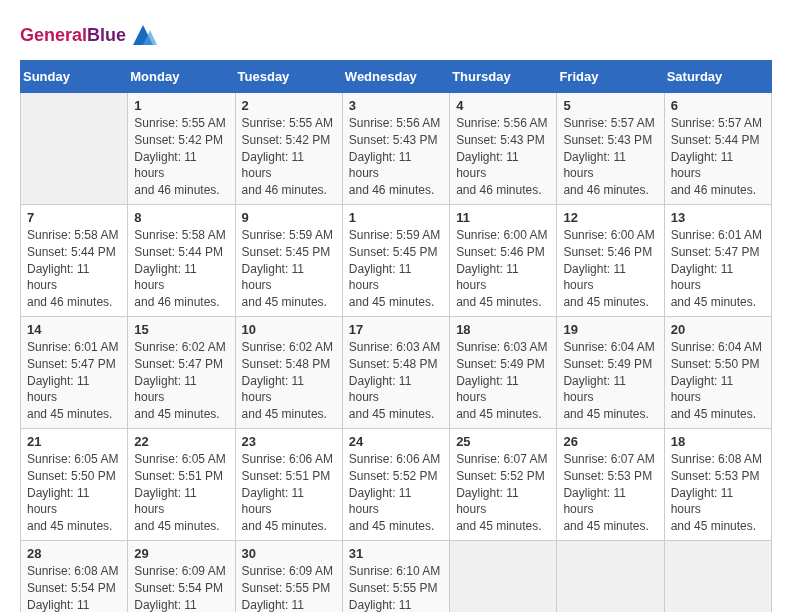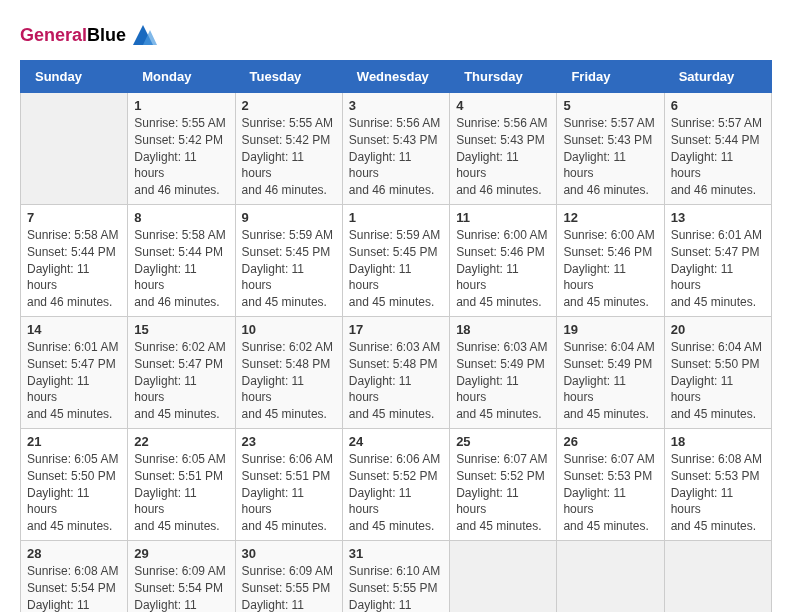--- a/index.html
+++ b/index.html
@@ -21,21 +21,21 @@
       align-items: center;
     }
     .logo-text-general {
       font-size: 18px;
       font-weight: bold;
       color: #be185d;
     }
     .logo-text-blue {
       font-size: 18px;
       font-weight: bold;
-      color: #000000;
+      color: #701a75;
     }
     .logo-icon {
       width: 30px;
       height: 30px;
       margin-left: 2px;
     }
     .title-area {
       text-align: right;
     }
     .month-title {
@@ -48,21 +48,21 @@
       color: #555;
     }
     table {
       width: 100%;
       border-collapse: collapse;
       font-size: 11px;
     }
     thead tr th {
       background-color: #2e6abf;
       color: #fff;
-      padding: 8px 14px;
+      padding: 8px 2px;
       text-align: left;
       font-size: 13px;
       font-weight: bold;
       border: 1px solid #2e6abf;
       margin-left: 22px;
     }
     tbody tr td {
       border: 1px solid #ccc;
       padding: 5px 6px;
       vertical-align: top;

